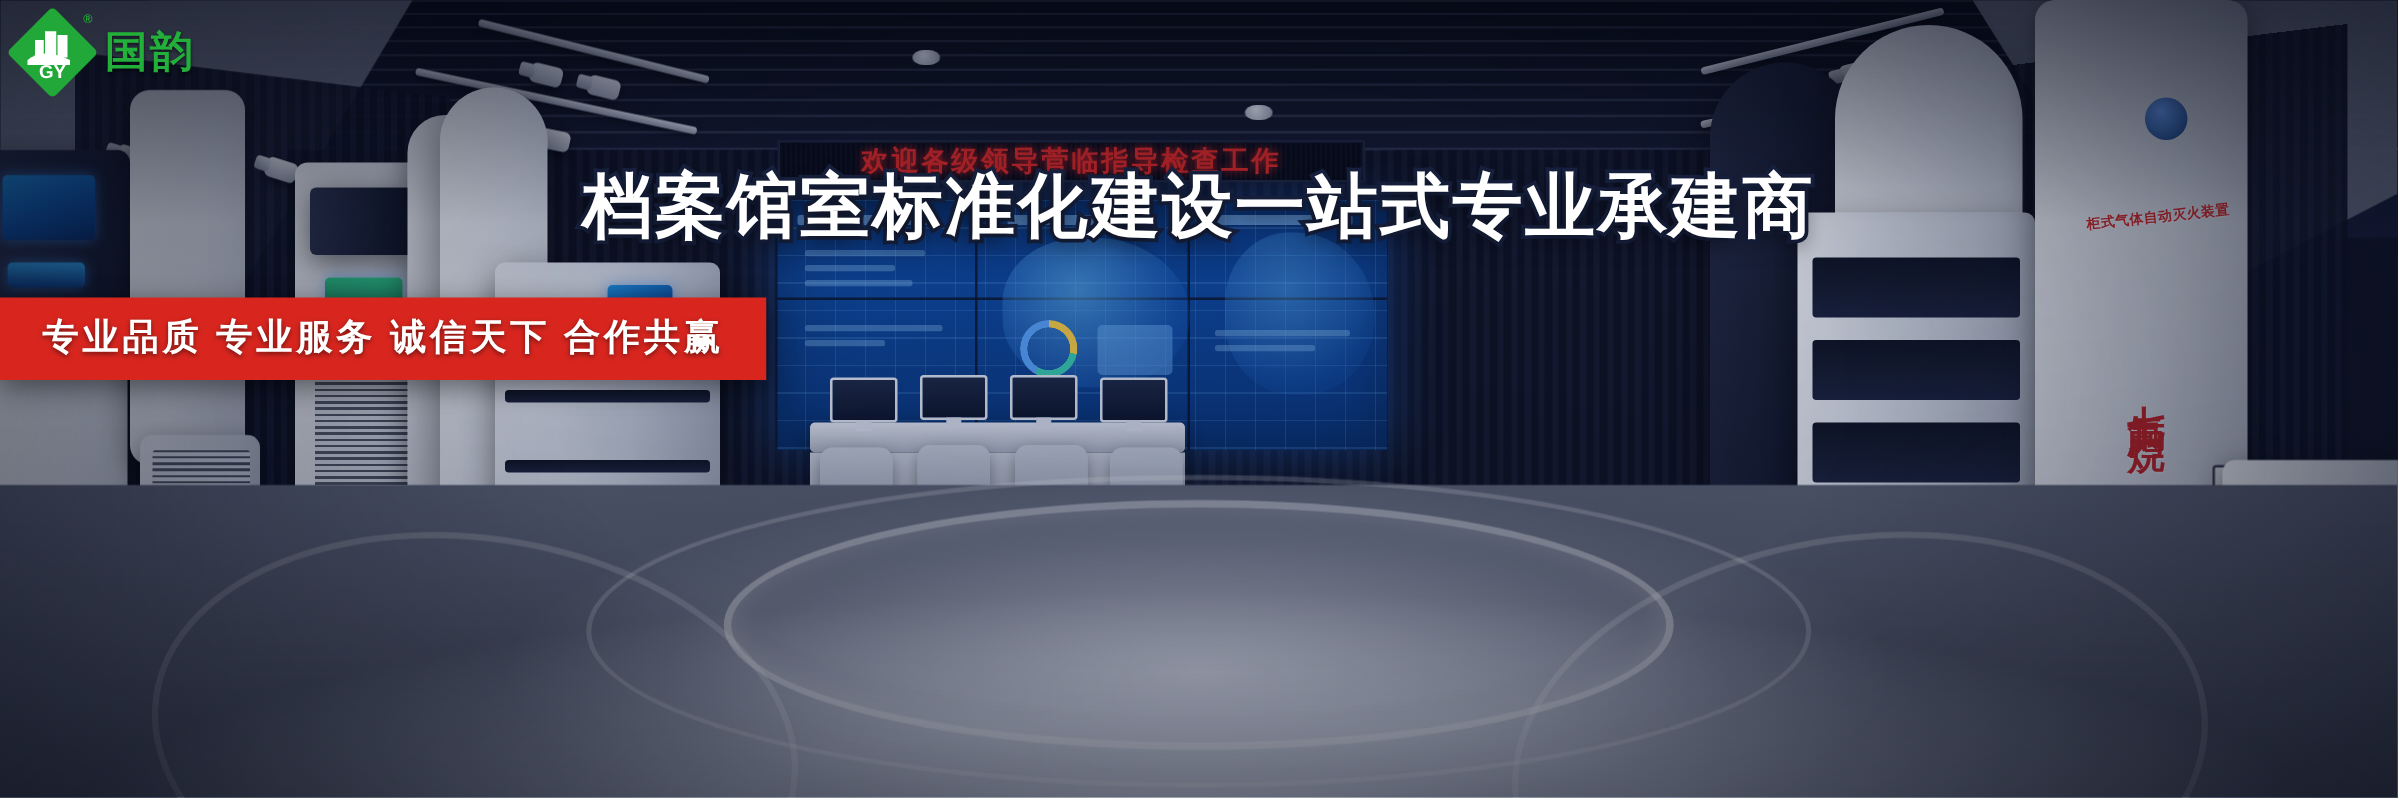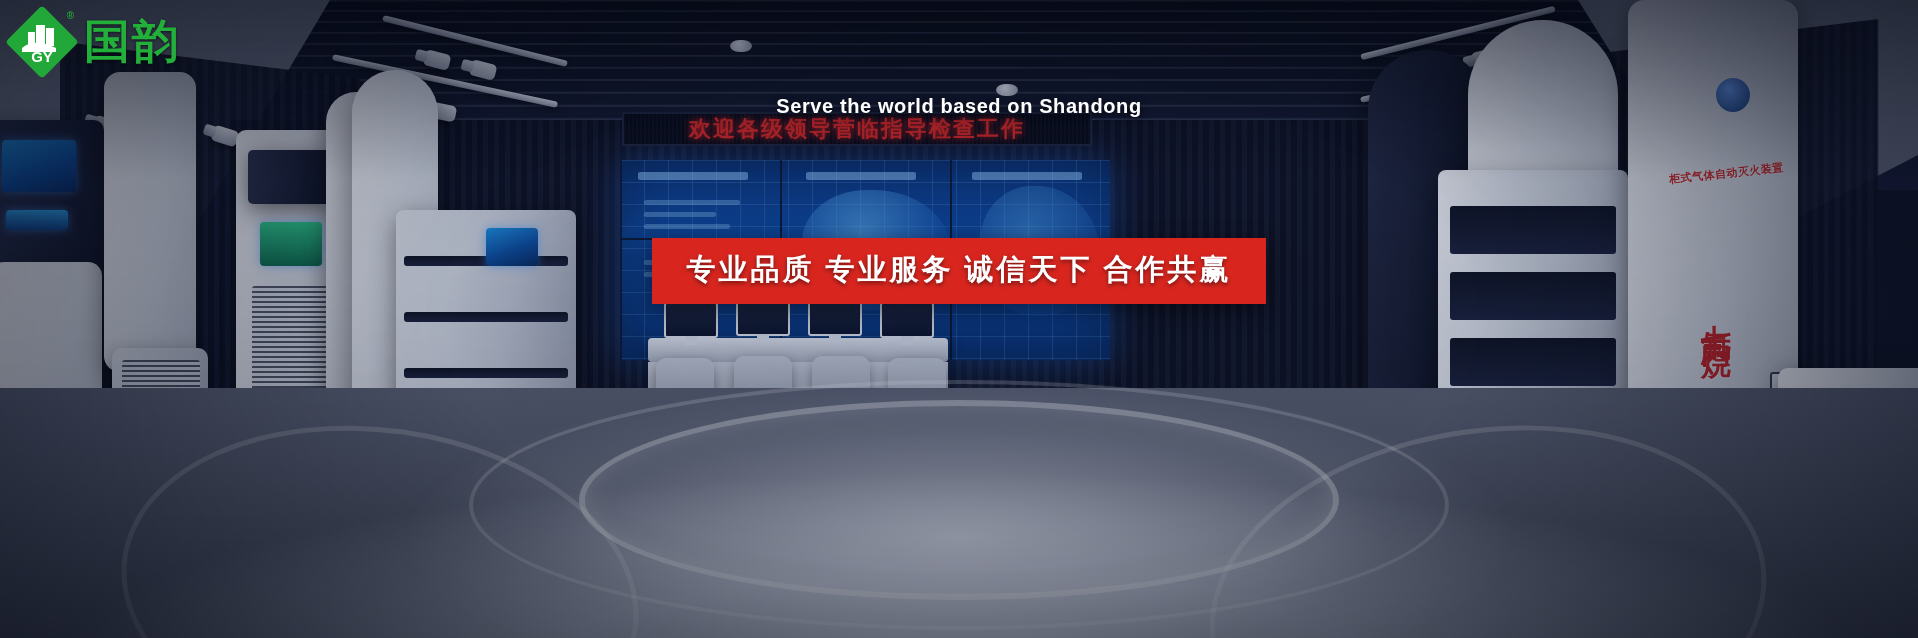--- a/index.html
+++ b/index.html
@@ -246,42 +246,42 @@
 
   .sub-en-wrap{ position:absolute; top:196px; left:0; right:0; text-align:center; }
   .sub-en{
     display:inline-block;
     color:#ffffff; font-size:27px; font-weight:700; letter-spacing:1.2px;
     -webkit-text-stroke:4px #1b2647;
     paint-order:stroke fill;
     white-space:nowrap;
   }
 
-  .cta-wrap{ position:absolute; top:238px; left:0; right:0; text-align:center; }
+  .cta-wrap{ position:absolute; top:238px; left:0; right:0; text-align:left; }
   .cta{
     display:inline-block; padding:12px 34px 14px;
     background:#d8261f;
     color:#ffffff; font-size:29px; font-weight:700; letter-spacing:3px;
     text-shadow:0 2px 4px rgba(0,0,0,.5);
     box-shadow:0 6px 22px rgba(0,0,0,.45);
   }
 
   
   .logo{ position:absolute; left:8px; top:8px; display:flex; align-items:center; gap:8px; }
   .logo-mark{ position:relative; width:68px; height:68px; }
   .logo-diamond{
     position:absolute; left:8px; top:8px; width:52px; height:52px;
     background:#22a838; transform:rotate(45deg); border-radius:4px;
   }
   .logo-reg{
     position:absolute; right:2px; top:2px; color:#22a838; font-size:10px; font-weight:700;
   }
   .logo-glyph{ position:absolute; inset:0; }
   .logo-text{
-    color:#22b03a; font-size:46px; font-weight:700; letter-spacing:2px;
+    color:#22b03a; font-size:34px; font-weight:700; letter-spacing:2px;
     font-family:"DejaVu Sans","Liberation Sans",sans-serif;
     text-shadow:0 1px 3px rgba(0,0,0,.6);
   }
 </style>
 </head>
 <body>
 
 <div id="banner">
 
   <div class="scene">
@@ -407,24 +407,24 @@
     <div class="floor-arc-r"></div>
 
     <div class="blue-cast"></div>
     <div class="grade"></div>
     <div class="vignette"></div>
   </div>
 
   <div class="overlay">
 
 
-    <div class="kicker-en-wrap">
-      <span class="kicker-en">Serve the world based on Shandong</span>
+
+    <div class="headline-wrap">
+      <span class="headline">档案馆室标准化建设一站式专业承建商</span>
     </div>
-
 
 
     <div class="cta-wrap">
       <span class="cta">专业品质  专业服务  诚信天下  合作共赢</span>
     </div>
 
   </div>
 
   <div class="logo">
     <div class="logo-mark">

